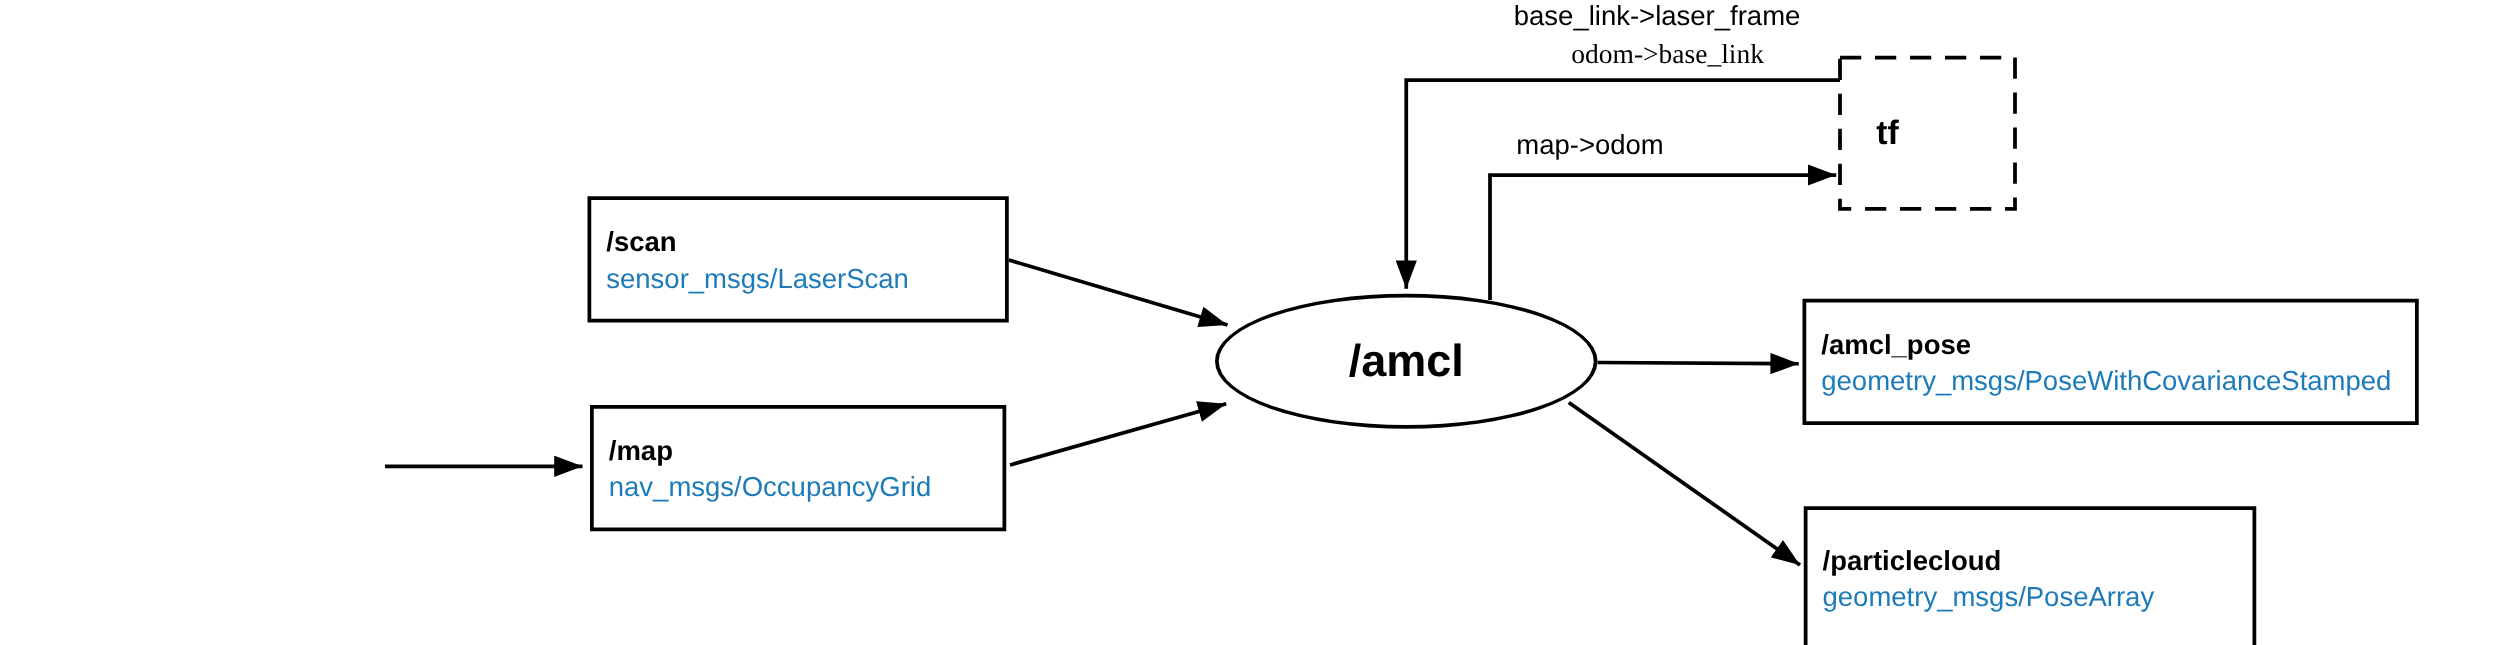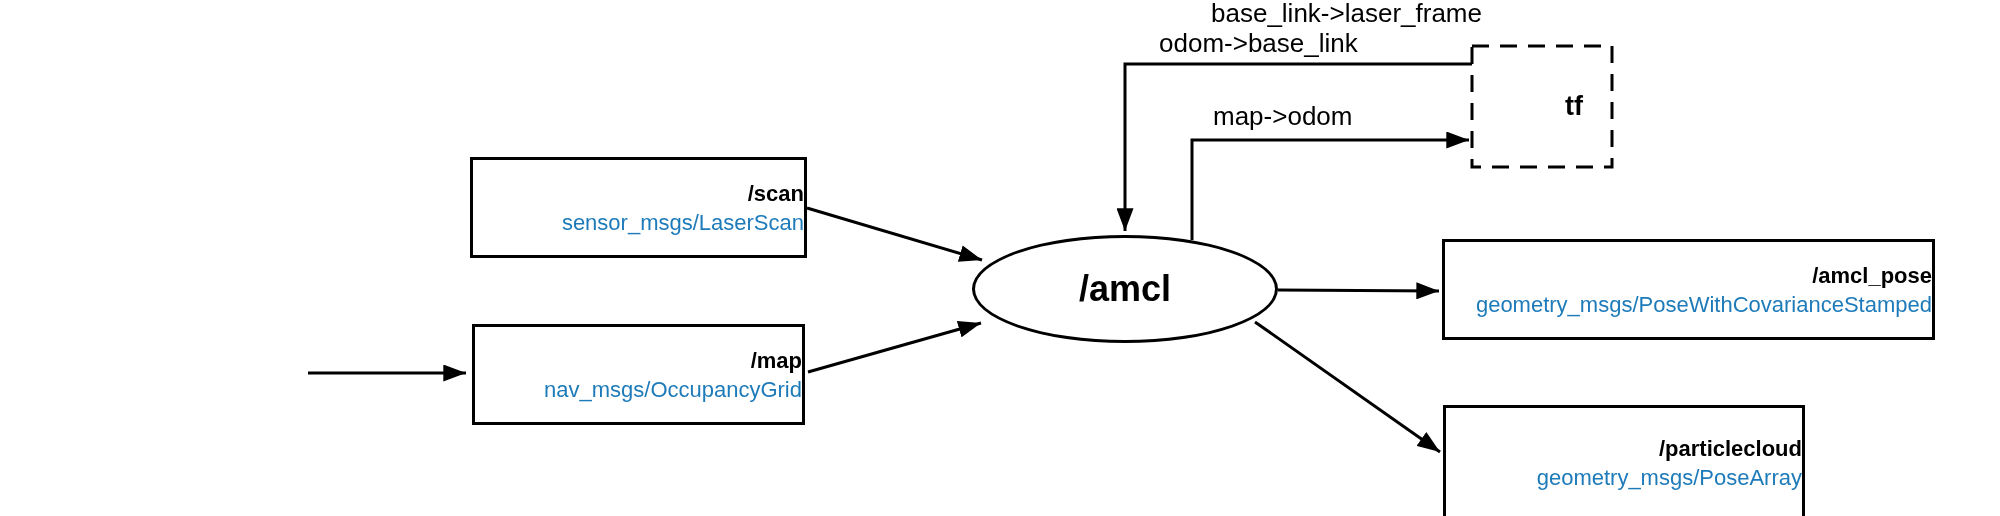--- a/index.html
+++ b/index.html
@@ -30,34 +30,34 @@
     border-radius:50%;
     background:var(--background);
     display:flex;align-items:center;justify-content:center;
     font-weight:bold;font-size:36px;color:var(--line-black);
     box-sizing:border-box;
   }
   .topic-box{
     position:absolute;
     border:3px solid var(--line-black);
     background:var(--background);
-    display:flex;flex-direction:column;align-items:flex-end;justify-content:center;
+    display:flex;flex-direction:column;align-items:flex-start;justify-content:center;
     box-sizing:border-box;
-    line-height:29px;font-size:22px;text-align:center;
+    line-height:29px;font-size:22px;text-align:center;padding-left:12px;
   }
   .topic-name{font-weight:bold;color:var(--line-black);}
   .topic-type{color:var(--msg-type-blue);}
   .tf-label{
     position:absolute;
     display:flex;align-items:center;justify-content:center;
     font-weight:bold;font-size:27px;color:var(--line-black);
   }
   .edge-label{
     position:absolute;
-    font-size:26px;color:var(--line-black);
+    font-size:22px;color:var(--line-black);
     white-space:nowrap;line-height:26px;
   }
 </style>
 </head>
 <body>
 
 <div id="canvas">
 
   <svg id="edges" width="2000" height="516" viewBox="0 0 2000 516" xmlns="http://www.w3.org/2000/svg">
     <defs>
@@ -81,21 +81,21 @@
     <line x1="1278" y1="290" x2="1439" y2="291" marker-end="url(#arrow)"></line>
 
     <line x1="1255" y1="322" x2="1440" y2="452" marker-end="url(#arrow)"></line>
   </svg>
 
 
   <div class="node-ellipse" style="left:972px;top:235px;width:306px;height:108px;">
     <span>/amcl</span>
   </div>
 
-  <div class="tf-label" style="left:1504px;top:46px;width:140px;height:121px;">
+  <div class="tf-label" style="left:1440px;top:46px;width:140px;height:121px;">
     <span>tf</span>
   </div>
 
   <div class="topic-box" style="left:470px;top:157px;width:337px;height:101px;">
     <div class="topic-name">/scan</div>
     <div class="topic-type">sensor_msgs/LaserScan</div>
   </div>
 
   <div class="topic-box" style="left:1442px;top:239px;width:493px;height:101px;">
     <div class="topic-name">/amcl_pose</div>
@@ -106,16 +106,16 @@
     <div class="topic-name">/map</div>
     <div class="topic-type">nav_msgs/OccupancyGrid</div>
   </div>
 
   <div class="topic-box" style="left:1443px;top:405px;width:362px;height:116px;">
     <div class="topic-name">/particlecloud</div>
     <div class="topic-type">geometry_msgs/PoseArray</div>
   </div>
 
   <div class="edge-label" style="left:1211px;top:0px;">base_link-&gt;laser_frame</div>
-  <div class="edge-label" style="left:1159px;top:30px;">odom-&gt;base_link</div>
+  <div class="edge-label" style="left:1257px;top:30px;font-family:Liberation Serif, serif;">odom-&gt;base_link</div>
   <div class="edge-label" style="left:1213px;top:103px;">map-&gt;odom</div>
 
 </div>
 
 </body></html>

